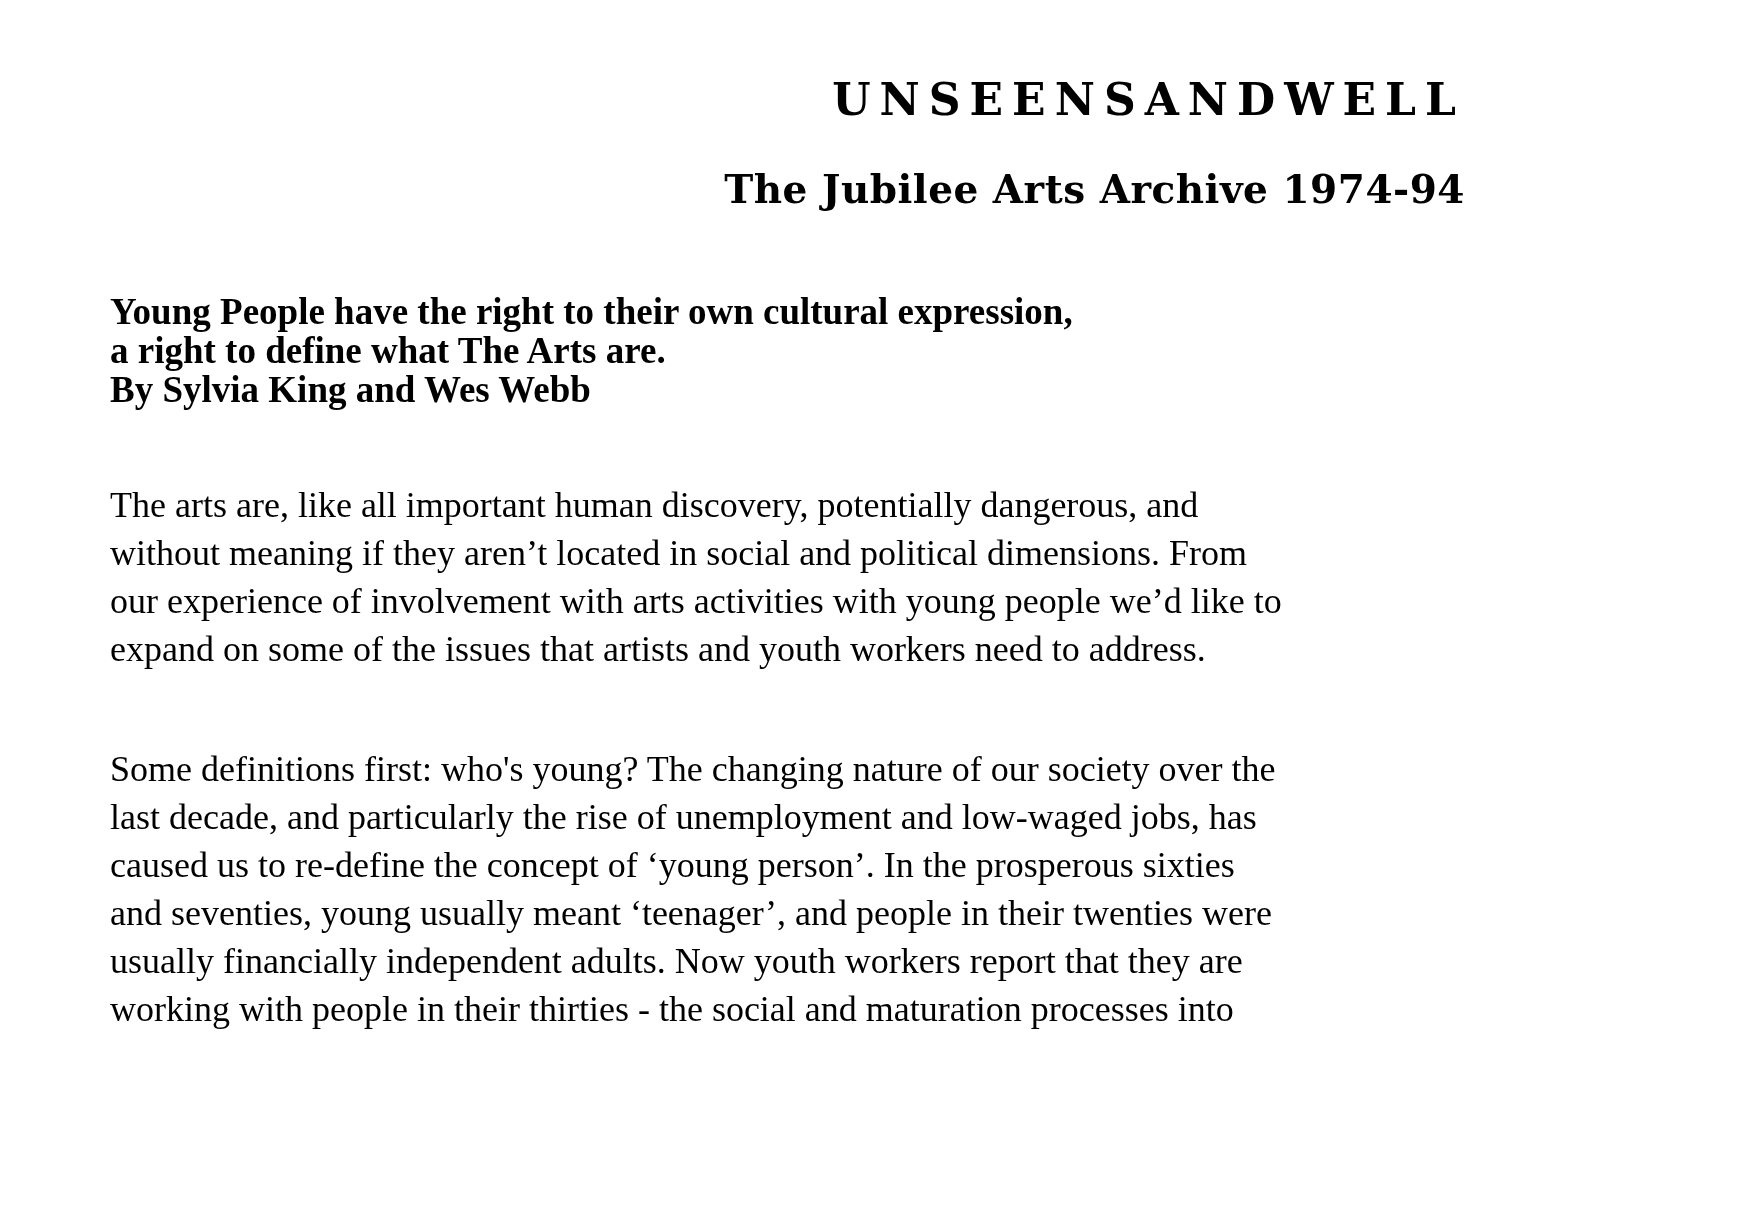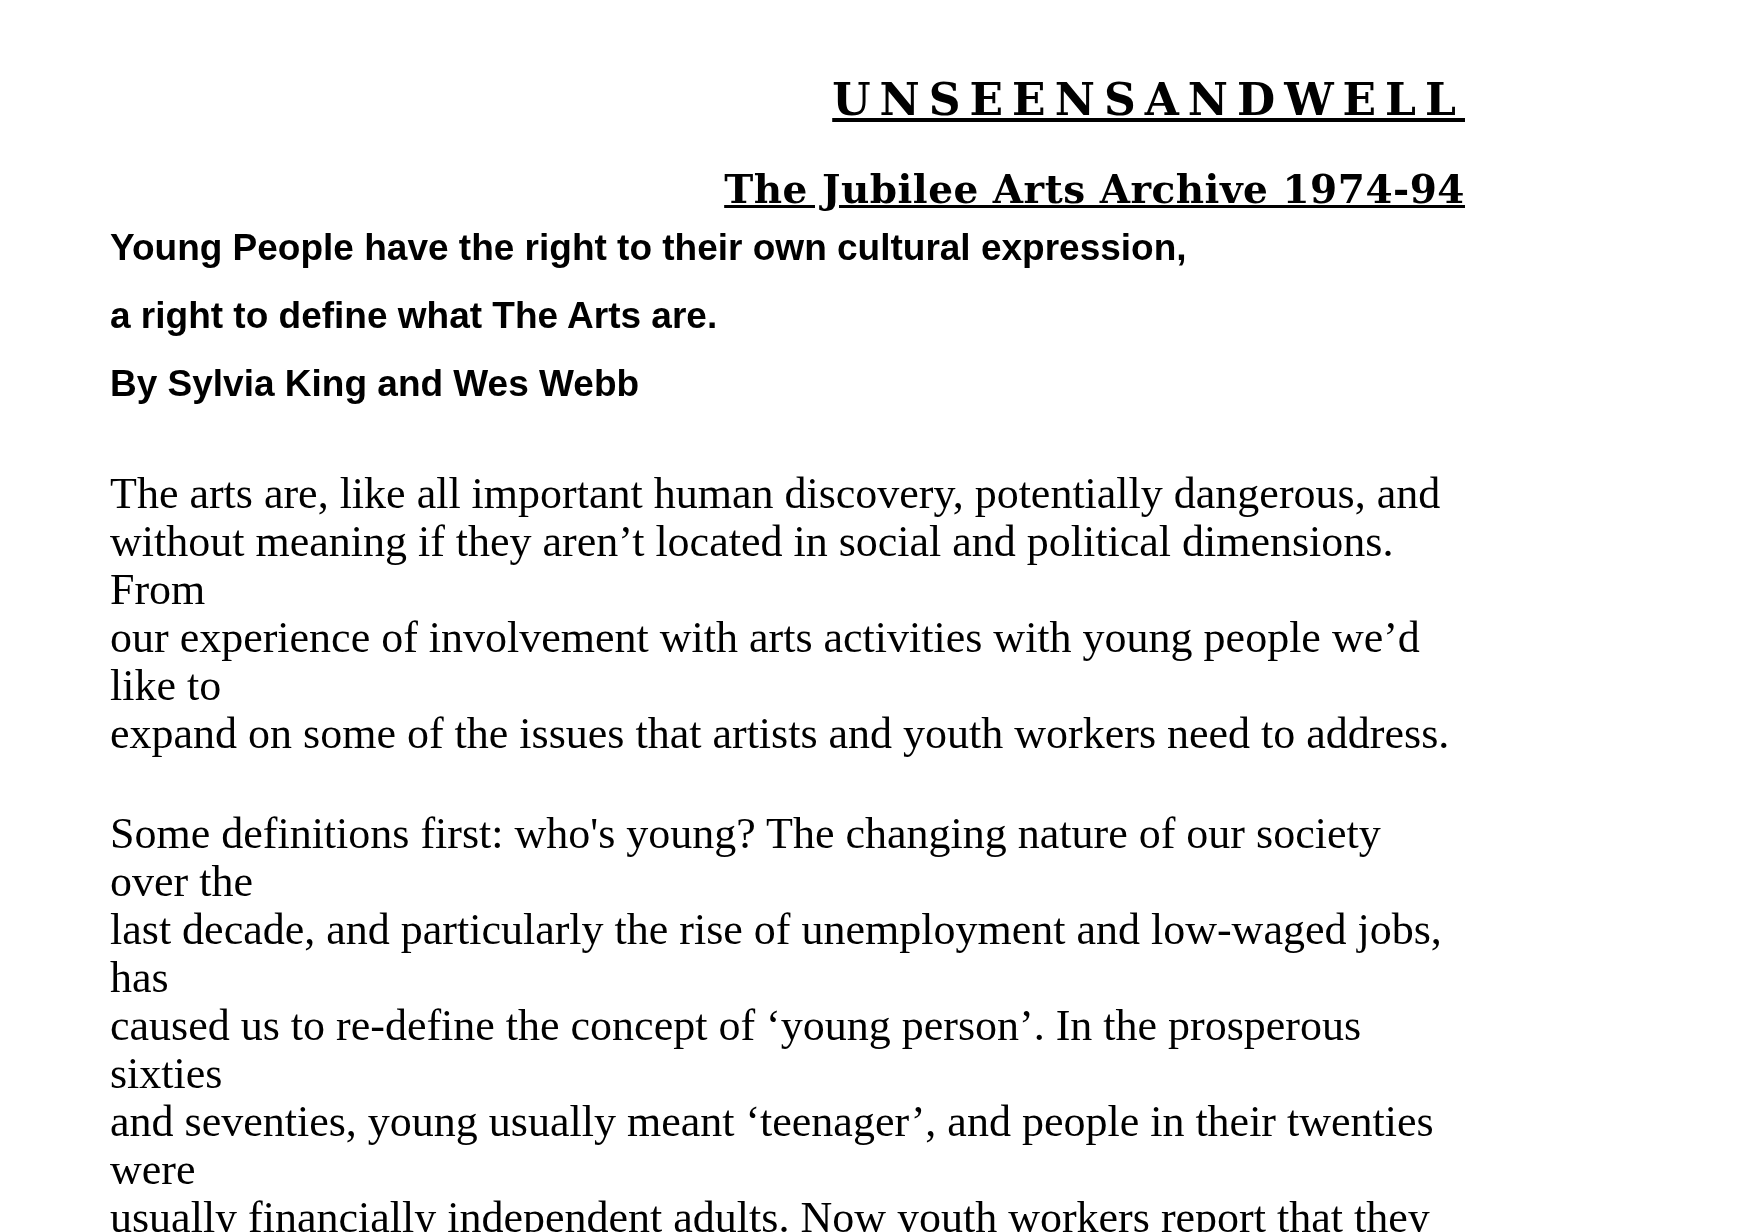--- a/index.html
+++ b/index.html
@@ -12,57 +12,57 @@
     font-family: "Liberation Serif", serif;
   }
   .page {
     width: 100%;
     height: 100%;
     padding: 72px 280px 0 110px;
   }
   .doc-header {
     text-align: right;
     margin-right: -1px;
-    text-decoration: underline;
   }
   .brand {
     font-family: "DejaVu Serif", serif;
     font-weight: 700;
     font-size: 44px;
     line-height: 56px;
     letter-spacing: 9px;
     white-space: nowrap;
   }
   .subtitle {
     font-family: "DejaVu Serif", serif;
     font-weight: 700;
     font-size: 39px;
     line-height: 50px;
     letter-spacing: 0.5px;
     margin-top: 36px;
     white-space: nowrap;
     text-align: right;
   }
   .heading {
-    font-family: Liberation Sans, sans-serif;
+    margin-top: 78px;
+    font-family: Liberation Serif, serif;
     font-weight: 700;
     font-size: 37px;
-    line-height: 68px;
+    line-height: 39px;
     white-space: pre-line;
   }
   .pub-note {
     margin-top: 48px;
     font-style: italic;
     font-size: 36px;
     line-height: 48px;
     white-space: pre-line;
   }
   .para {
-    margin-top: 52px;
-    font-size: 44px;
+    margin-top: 72px;
+    font-size: 36px;
     line-height: 48px;
     white-space: pre-line;
   }
 </style>
 </head>
 <body>
 
 <div class="page">
   <header class="doc-header">
     <div class="brand">UNSEENSANDWELL</div>

